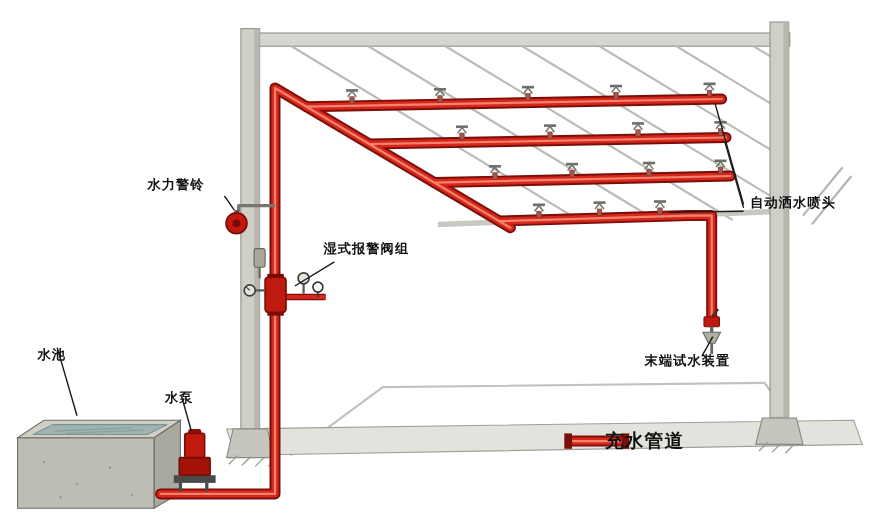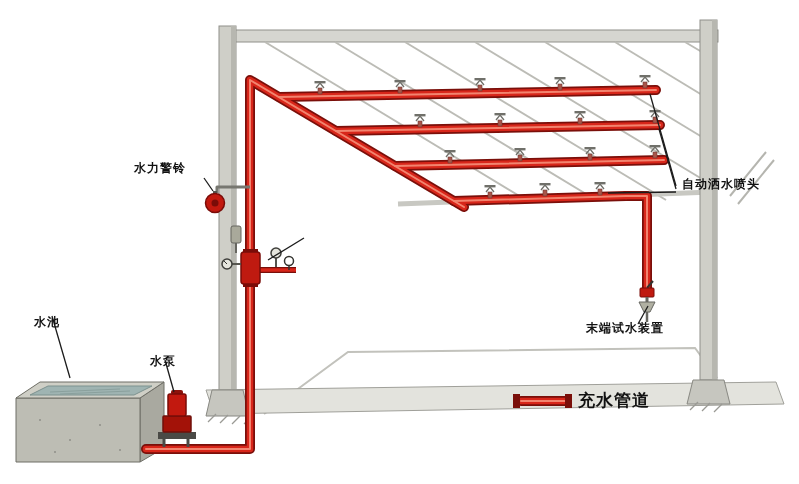--- a/index.html
+++ b/index.html
@@ -195,18 +195,19 @@
       <line class="leader" x1="52" y1="316" x2="70" y2="378"></line>
       <line class="leader" x1="165" y1="360" x2="174" y2="392"></line>
       <line class="leader" x1="676" y1="186" x2="650" y2="94"></line>
       <line class="leader" x1="676" y1="189" x2="659" y2="129"></line>
       <line class="leader" x1="676" y1="192" x2="608" y2="193"></line>
       <line class="leader" x1="638" y1="324" x2="648" y2="306"></line>
     </g>
   </svg>
 
   <div class="lbl" style="left:134px;top:162px">水力警铃</div>
+  <div class="lbl" style="left:294px;top:220px">湿式报警阀组</div>
   <div class="lbl" style="left:34px;top:316px">水池</div>
   <div class="lbl" style="left:150px;top:355px">水泵</div>
   <div class="lbl" style="left:682px;top:178px">自动洒水喷头</div>
   <div class="lbl" style="left:586px;top:322px">末端试水装置</div>
-  <div class="lbl lbl-legend" style="left:578px;top:392px">充水管道</div>
+  <div class="lbl lbl-legend" style="left:550px;top:392px">充水管道</div>
 </div>
 
 </body></html>

